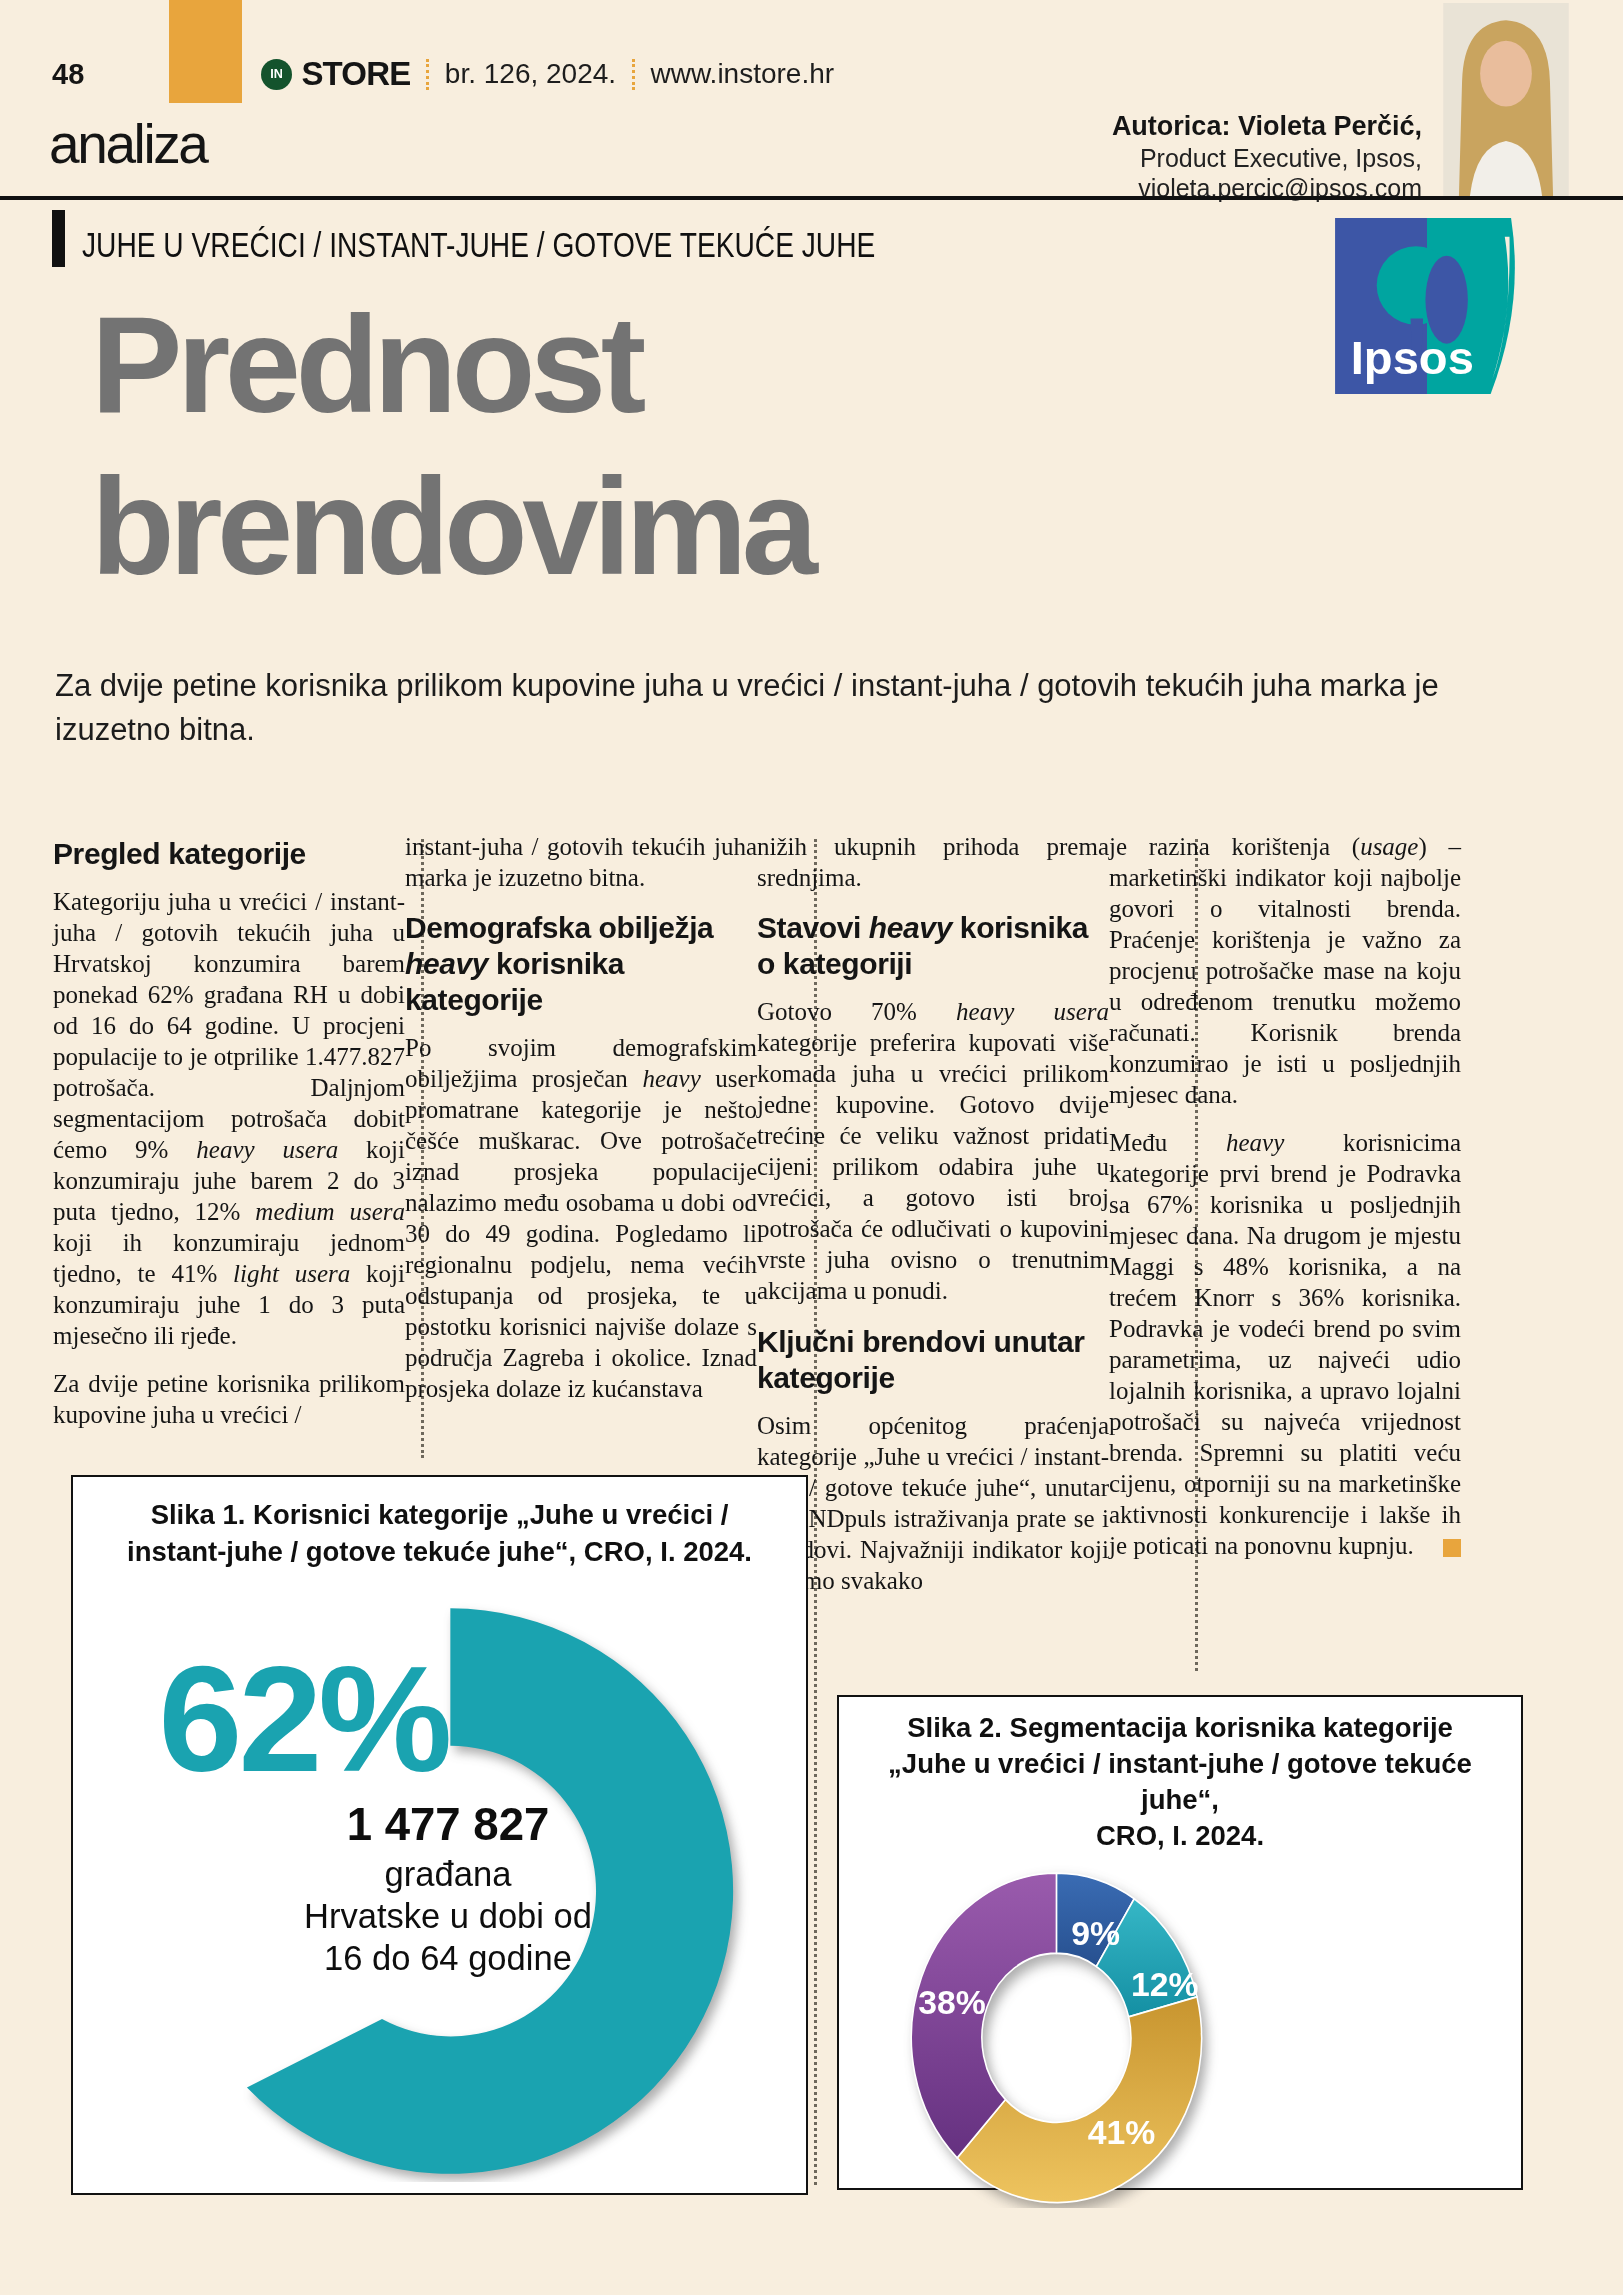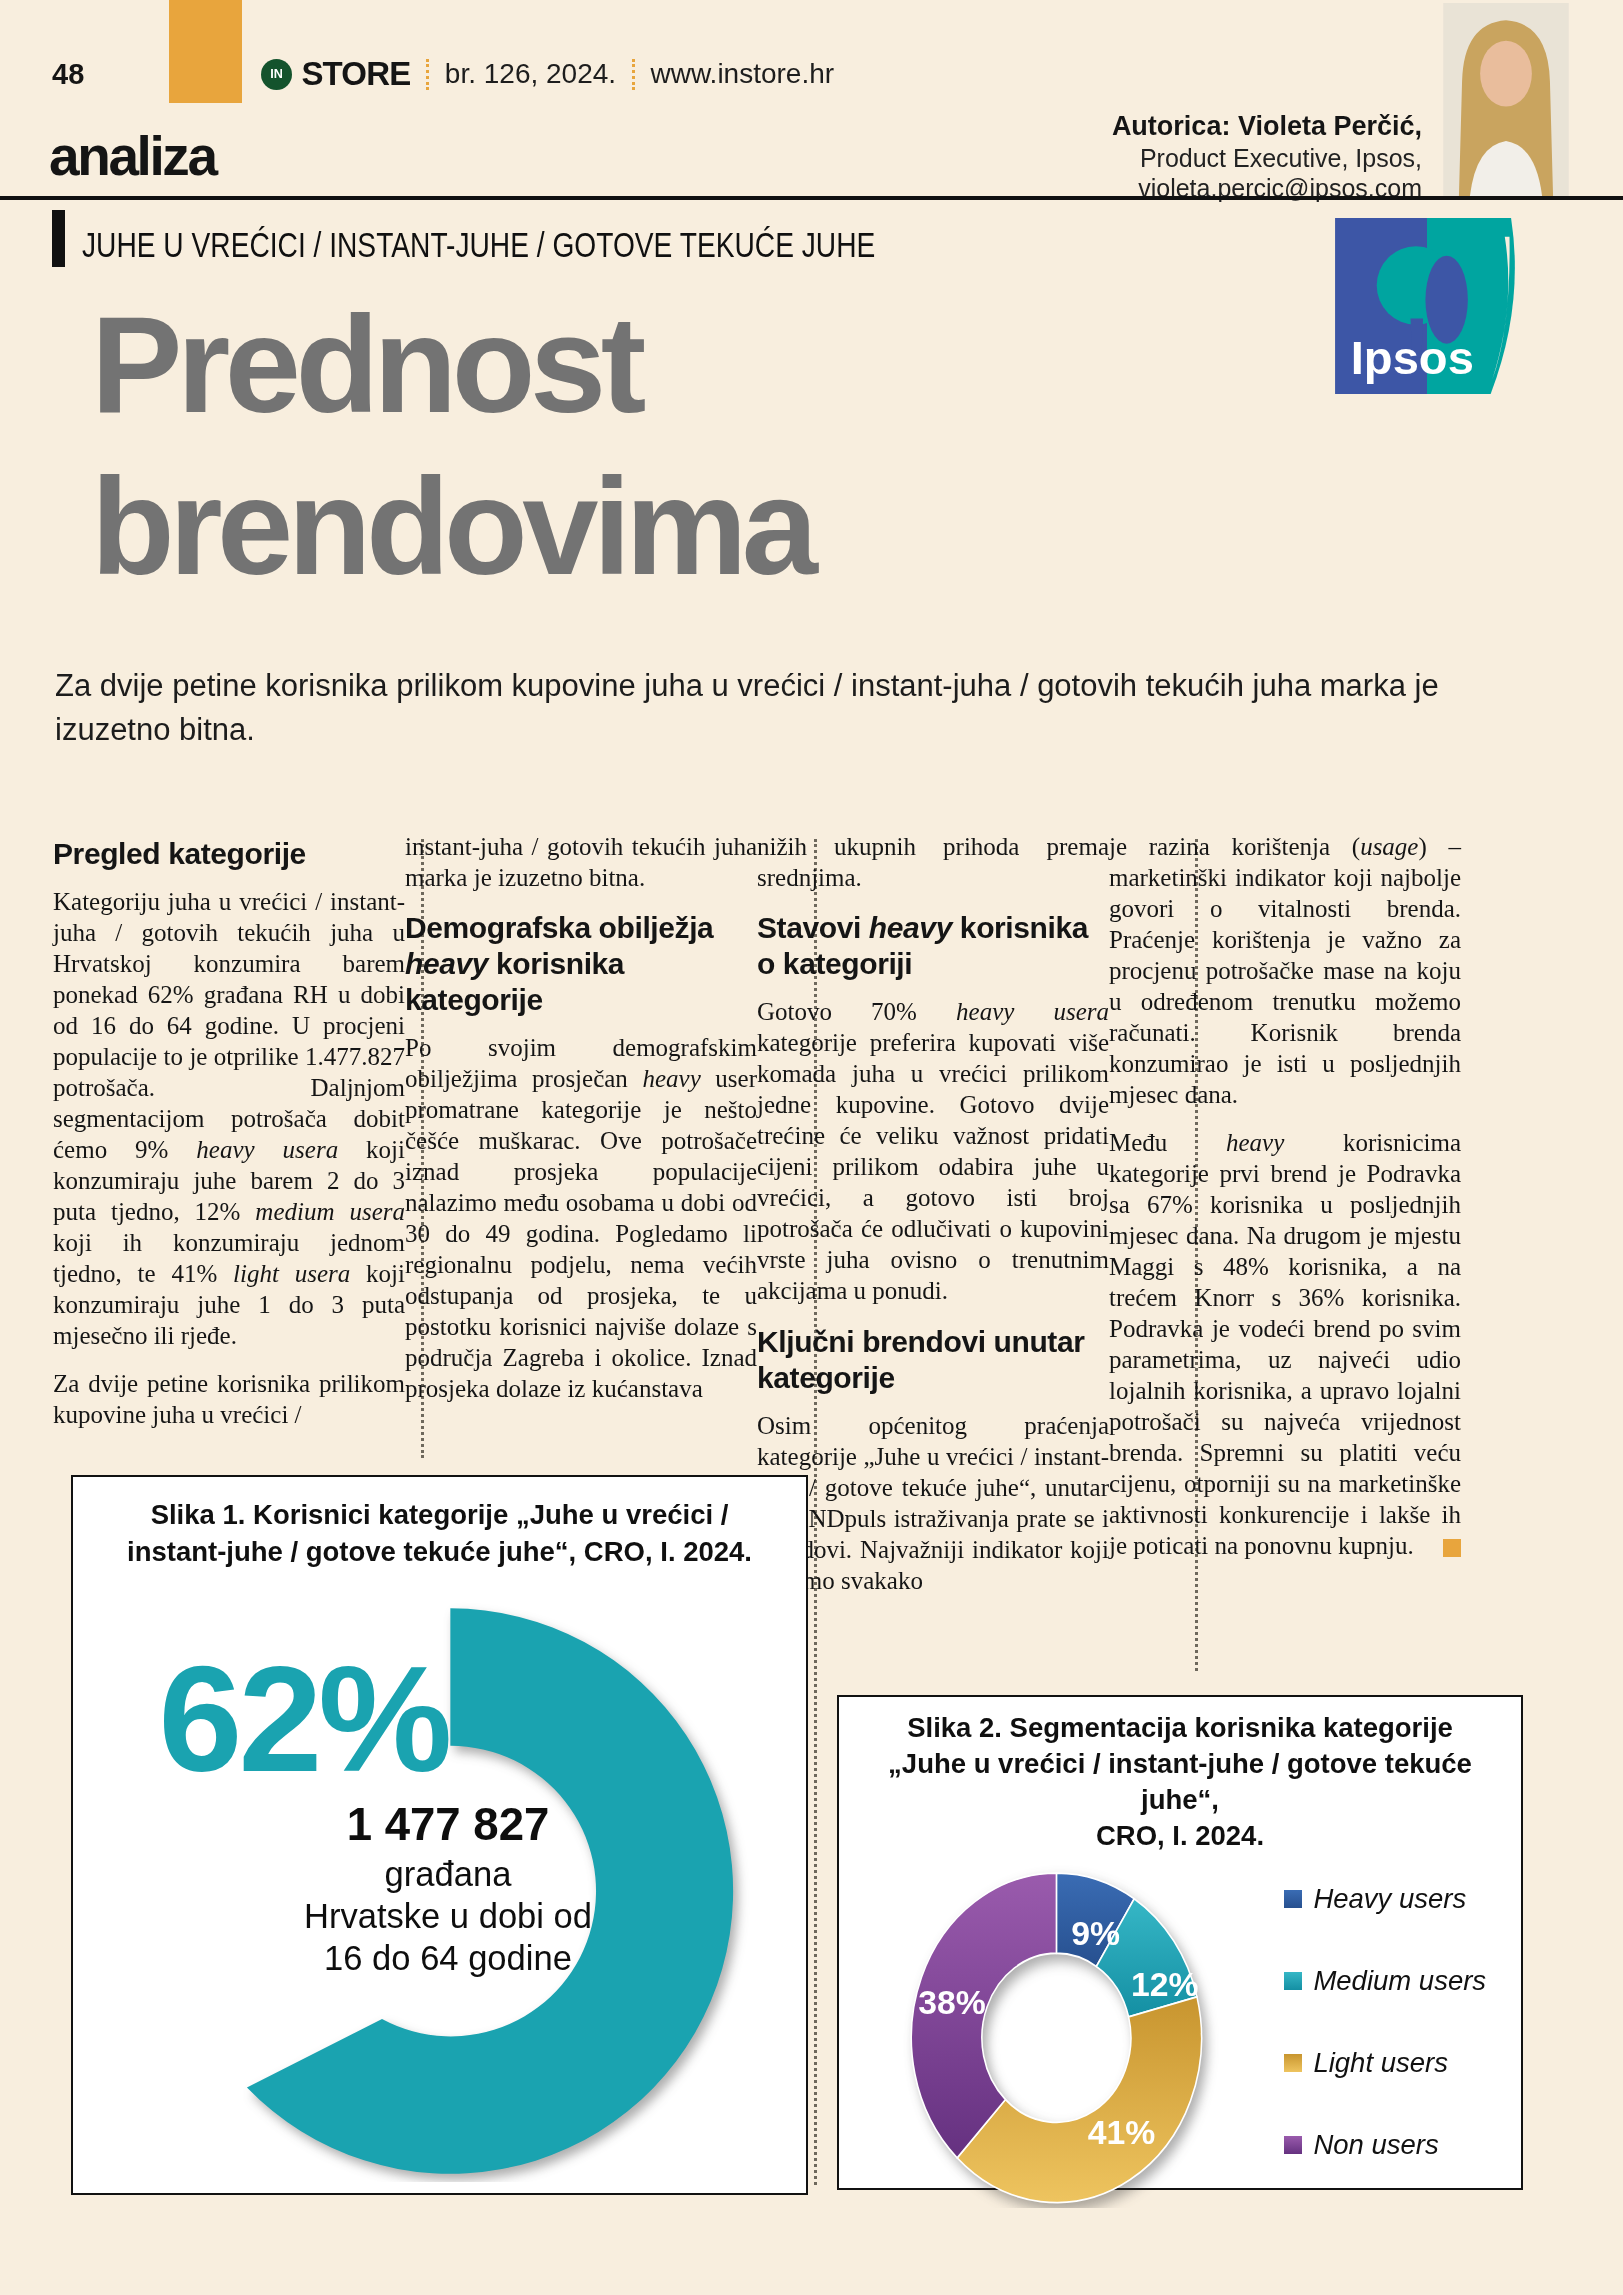--- a/index.html
+++ b/index.html
@@ -10,21 +10,21 @@
   }
   
   .page-num{position:absolute;left:52px;top:58px;font-size:29px;font-weight:bold;}
   .orange-block{position:absolute;left:169px;top:0;width:73px;height:103px;background:#E8A53D;}
   .masthead{position:absolute;left:261px;top:55px;display:flex;align-items:center;gap:15.7px;}
   .in-circle{width:31px;height:31px;border-radius:50%;background:#14532d;color:#fff;
     font-weight:bold;font-size:12.6px;display:flex;align-items:center;justify-content:center;flex:0 0 auto;}
   .store{font-size:33px;font-weight:bold;letter-spacing:-0.8px;margin-left:-6.3px;}
   .vdots{width:0;height:31px;border-left:3.9px dotted #E8A53D;}
   .issue,.site{font-size:28px;color:#1d1d1d;}
-  .section-label{position:absolute;left:49px;top:124px;font-size:55px;font-weight:bold;letter-spacing:-2.4px;}
+  .section-label{position:absolute;left:49px;top:112px;font-size:55px;font-weight:normal;letter-spacing:-2.4px;}
   .author{position:absolute;left:1029px;top:110px;width:393px;text-align:right;line-height:1.22;}
   .author .name{font-weight:bold;font-size:27px;}
   .author .role,.author .email{font-size:25px;color:#222;}
   .photo{position:absolute;left:1443px;top:3.1px;width:126px;height:193px;}
   .topline{position:absolute;left:0;top:196px;width:1623px;height:3.9px;background:#111;}
   
   .kicker-bar{position:absolute;left:52px;top:210px;width:12.6px;height:57px;background:#111;}
   .kicker{position:absolute;left:82px;top:225px;font-size:32px;white-space:nowrap;
     transform:scale(.88,1.1);transform-origin:left top;letter-spacing:0;color:#101010;}
   .ipsos{position:absolute;left:1335px;top:218px;width:184px;height:213px;}
@@ -198,33 +198,15 @@
         <path d="M 0 -185 A 185 185 0 0 1 99.2 -156.2 L 50.9 -80.2 A 95 95 0 0 0 0 -95 Z" fill="url(#gBlue)"></path>
         <path d="M 99.2 -156.2 A 185 185 0 0 1 179.2 -46 L 92 -23.6 A 95 95 0 0 0 50.9 -80.2 Z" fill="url(#gTeal)"></path>
         <path d="M 179.2 -46 A 185 185 0 0 1 -126.6 134.9 L -65 69.3 A 95 95 0 0 0 92 -23.6 Z" fill="url(#gGold)"></path>
         <path d="M -126.6 134.9 A 185 185 0 0 1 0 -185 L 0 -95 A 95 95 0 0 0 -65 69.3 Z" fill="url(#gPurp)"></path>
       </g>
       <text class="slice-label" x="305" y="110">9%</text>
       <text class="slice-label" x="393" y="175">12%</text>
       <text class="slice-label" x="338" y="364">41%</text>
       <text class="slice-label" x="122" y="198">38%</text>
     </svg>
-    <div class="legend">
-      <div class="legend-item">
-        <span class="lg-marker lg-heavy"></span>
-        <span>Heavy users</span>
-      </div>
-      <div class="legend-item">
-        <span class="lg-marker lg-medium"></span>
-        <span>Medium users</span>
-      </div>
-      <div class="legend-item">
-        <span class="lg-marker lg-light"></span>
-        <span>Light users</span>
-      </div>
-      <div class="legend-item">
-        <span class="lg-marker lg-non"></span>
-        <span>Non users</span>
-      </div>
-    </div>
   </div>
 </div>
 
 
 </body></html>

